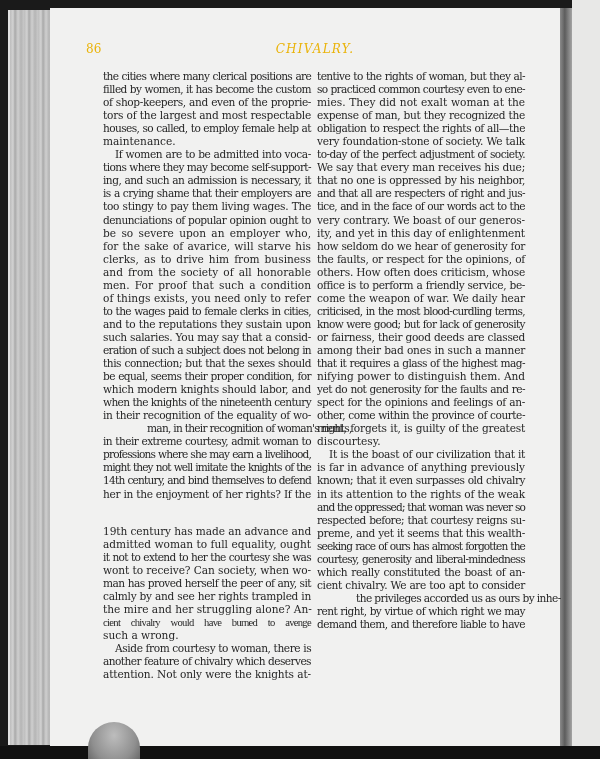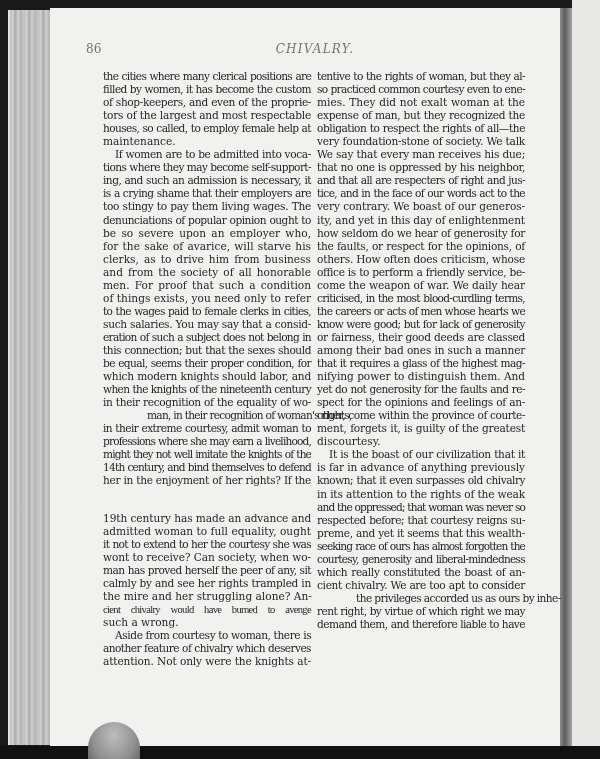--- a/index.html
+++ b/index.html
@@ -20,21 +20,21 @@
     .gutter {
       position: absolute; left: 560px; top: 8px; width: 12px; height: 740px;
       background: linear-gradient(90deg, #8a8a8a 0%, #5d5d5d 40%, #a4a4a4 100%);
     }
     .next-page {
       position: absolute; left: 572px; top: 0; width: 28px; height: 759px;
       background: #e8e8e7;
     }
     .header {
       position: absolute; top: 42px; left: 85px; width: 460px; height: 16px;
-      font-size: 12px; color: #737373;
+      font-size: 12px; color: #eab308;
     }
     .page-number { position: absolute; left: 1px; top: 0; }
     .running-title {
       position: absolute; left: 0; right: 0; text-align: center;
       font-style: italic; letter-spacing: 1.2px;
     }
     .column {
       position: absolute; top: 70px; width: 208px;
       font-size: 10.6px; line-height: 13.06px; color: #262626;
     }
@@ -81,20 +81,21 @@
     <span class="line" style="letter-spacing: -0.53px;">is a crying shame that their employers are</span>
     <span class="line" style="letter-spacing: -0.28px;">too stingy to pay them living wages.  The</span>
     <span class="line" style="letter-spacing: -0.48px;">denunciations of popular opinion ought to</span>
     <span class="line">be so severe upon an employer who,</span>
     <span class="line">for the sake of avarice, will starve his</span>
     <span class="line">clerks, as to drive him from business</span>
     <span class="line">and from the society of all honorable</span>
     <span class="line">men.  For proof that such a condition</span>
     <span class="line">of things exists, you need only to refer</span>
     <span class="line" style="letter-spacing: -0.67px;">to the wages paid to female clerks in cities,</span>
+    <span class="line" style="letter-spacing: -0.3px;">and to the reputations they sustain upon</span>
     <span class="line" style="letter-spacing: -0.3px;">such salaries.  You may say that a consid-</span>
     <span class="line" style="letter-spacing: -0.69px;">eration of such a subject does not belong in</span>
     <span class="line" style="letter-spacing: -0.45px;">this connection; but that the sexes should</span>
     <span class="line" style="letter-spacing: -0.6px;">be equal, seems their proper condition, for</span>
     <span class="line" style="letter-spacing: -0.22px;">which modern knights should labor, and</span>
     <span class="line" style="letter-spacing: -0.64px;">when the knights of the nineteenth century</span>
     <span class="line" style="letter-spacing: -0.35px;">in their recognition of the equality of wo-</span>
     <span class="line" style="letter-spacing: -0.73px; margin-left: 44px;">man, in their recognition of woman's rights,</span>
     <span class="line" style="letter-spacing: -0.55px;">in their extreme courtesy, admit woman to</span>
     <span class="line" style="letter-spacing: -0.84px;">professions where she may earn a livelihood,</span>
@@ -114,33 +115,33 @@
     <span class="line" style="letter-spacing: -0.57px;">another feature of chivalry which deserves</span>
     <span class="line" style="letter-spacing: -0.14px;">attention.  Not only were the knights at-</span>
   </div>
 <div class="column col-right">
     <span class="line" style="letter-spacing: -0.6px;">tentive to the rights of woman, but they al-</span>
     <span class="line" style="letter-spacing: -0.64px;">so practiced common courtesy even to ene-</span>
     <span class="line">mies.  They did not exalt woman at the</span>
     <span class="line" style="letter-spacing: -0.3px;">expense of man, but they recognized the</span>
     <span class="line" style="letter-spacing: -0.45px;">obligation to respect the rights of all—the</span>
     <span class="line" style="letter-spacing: -0.25px;">very foundation-stone of society.  We talk</span>
+    <span class="line" style="letter-spacing: -0.57px;">to-day of the perfect adjustment of society.</span>
     <span class="line" style="letter-spacing: -0.22px;">We say that every man receives his due;</span>
     <span class="line" style="letter-spacing: -0.35px;">that no one is oppressed by his neighbor,</span>
     <span class="line" style="letter-spacing: -0.62px;">and that all are respecters of right and jus-</span>
     <span class="line" style="letter-spacing: -0.64px;">tice, and in the face of our words act to the</span>
     <span class="line" style="letter-spacing: -0.11px;">very contrary.  We boast of our generos-</span>
     <span class="line" style="letter-spacing: -0.14px;">ity, and yet in this day of enlightenment</span>
     <span class="line" style="letter-spacing: -0.3px;">how seldom do we hear of generosity for</span>
     <span class="line" style="letter-spacing: -0.28px;">the faults, or respect for the opinions, of</span>
     <span class="line" style="letter-spacing: -0.22px;">others.  How often does criticism, whose</span>
     <span class="line" style="letter-spacing: -0.38px;">office is to perform a friendly service, be-</span>
     <span class="line" style="letter-spacing: -0.09px;">come the weapon of war.  We daily hear</span>
     <span class="line" style="letter-spacing: -0.71px;">criticised, in the most blood-curdling terms,</span>
-    <span class="line" style="letter-spacing: -0.69px;">the careers or acts of men whose hearts we</span>
     <span class="line" style="letter-spacing: -0.6px;">know were good; but for lack of generosity</span>
     <span class="line" style="letter-spacing: -0.3px;">or fairness, their good deeds are classed</span>
     <span class="line" style="letter-spacing: -0.14px;">among their bad ones in such a manner</span>
     <span class="line" style="letter-spacing: -0.55px;">that it requires a glass of the highest mag-</span>
     <span class="line" style="letter-spacing: -0.06px;">nifying power to distinguish them.  And</span>
     <span class="line" style="letter-spacing: -0.53px;">yet do not generosity for the faults and re-</span>
     <span class="line" style="letter-spacing: -0.33px;">spect for the opinions and feelings of an-</span>
     <span class="line" style="letter-spacing: -0.48px;">other, come within the province of courte-</span>
     <span class="line" style="letter-spacing: -0.2px;">ment, forgets it, is guilty of the greatest</span>
     <span class="line last">discourtesy.</span>

